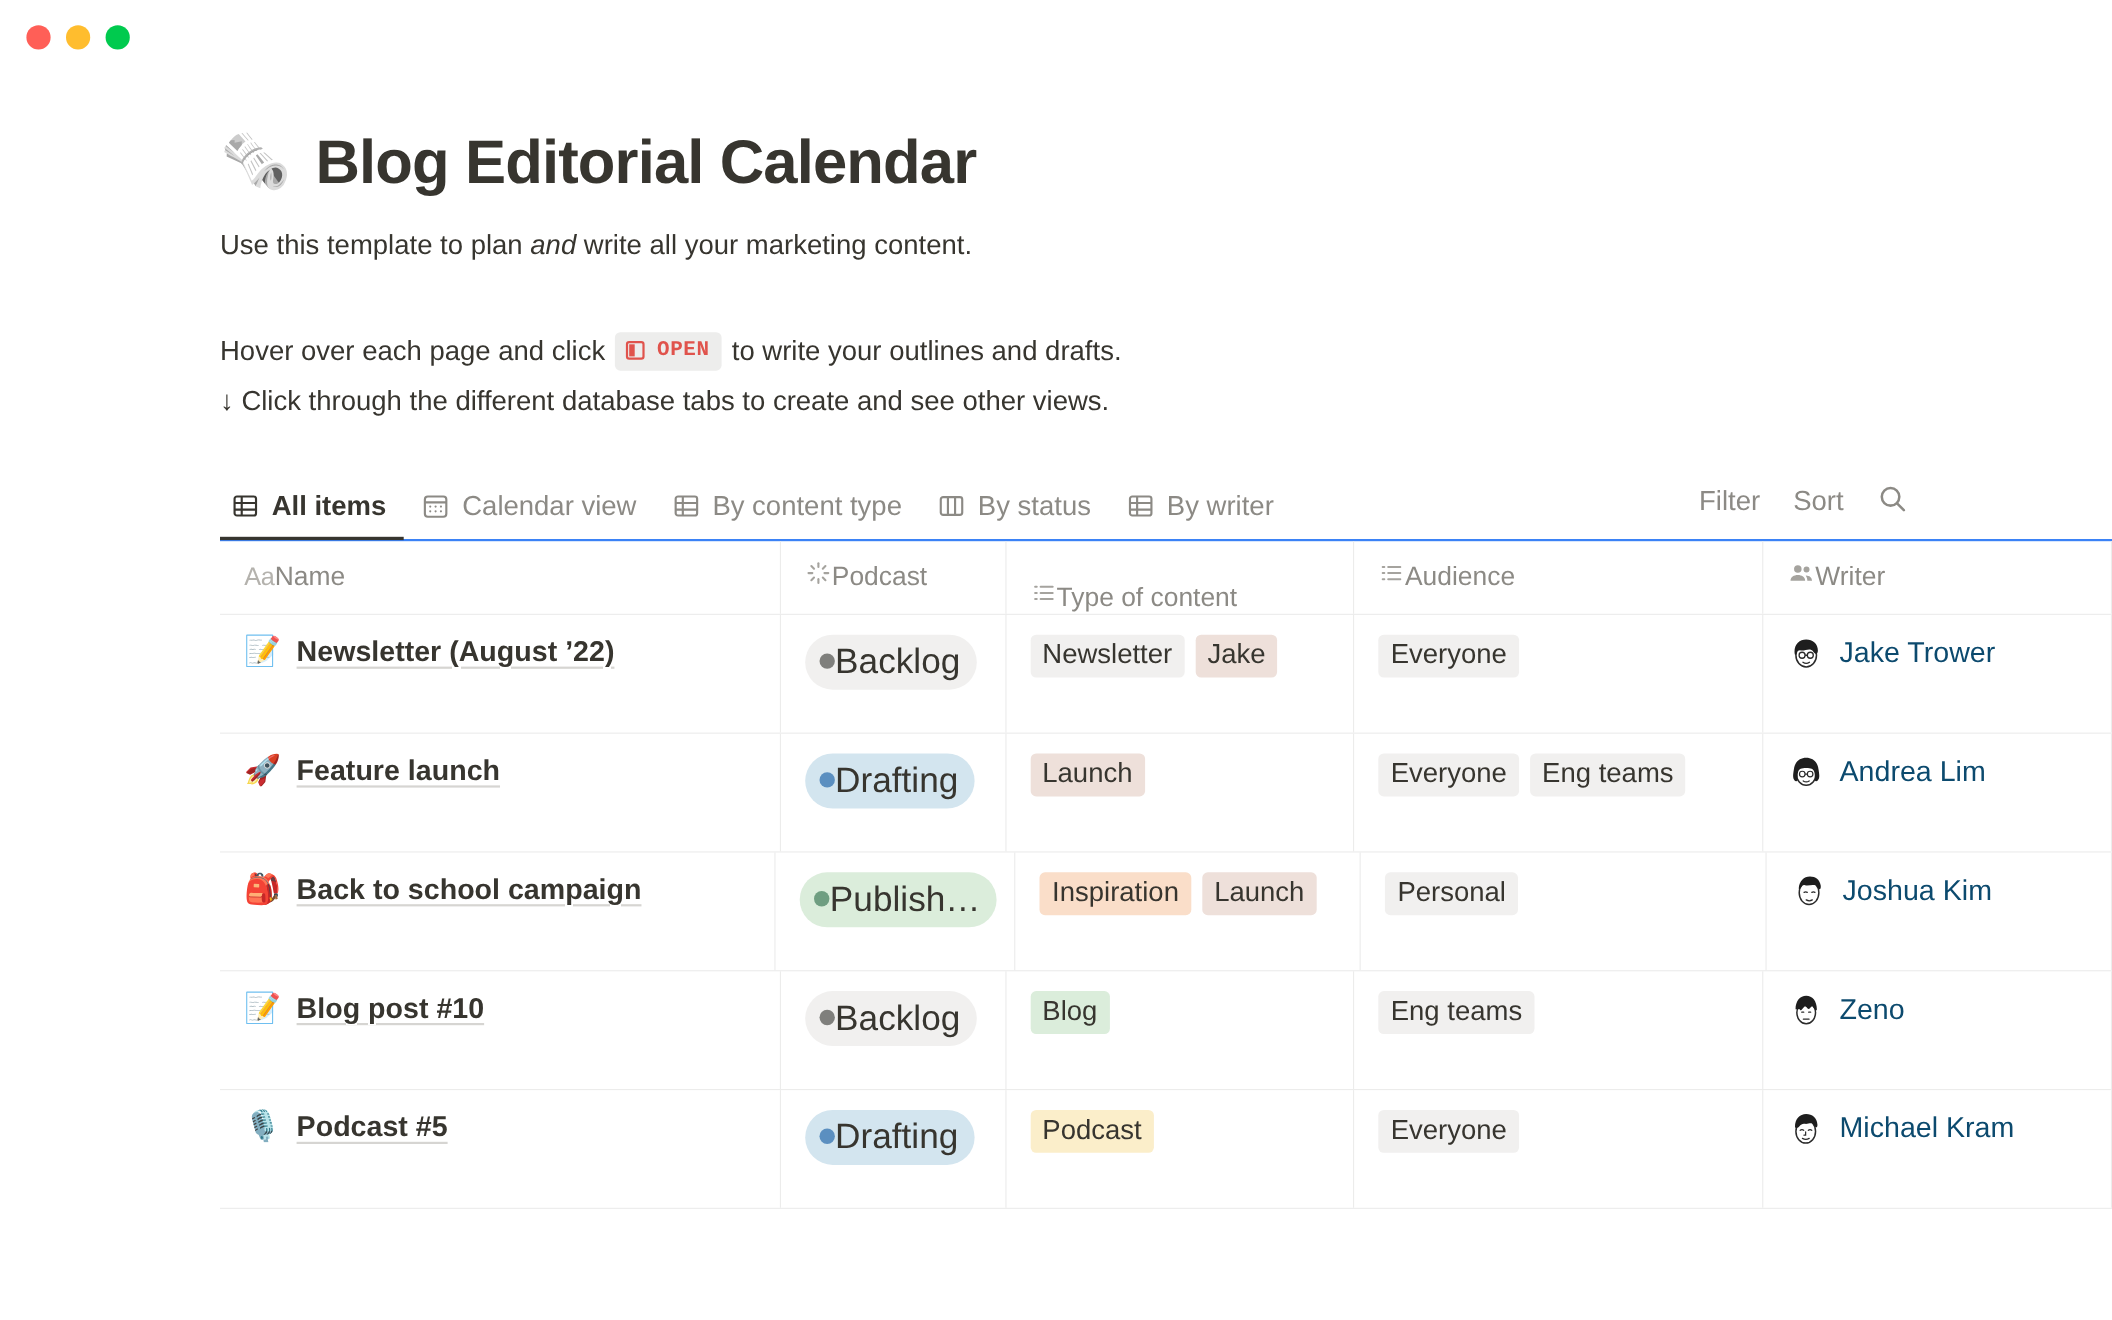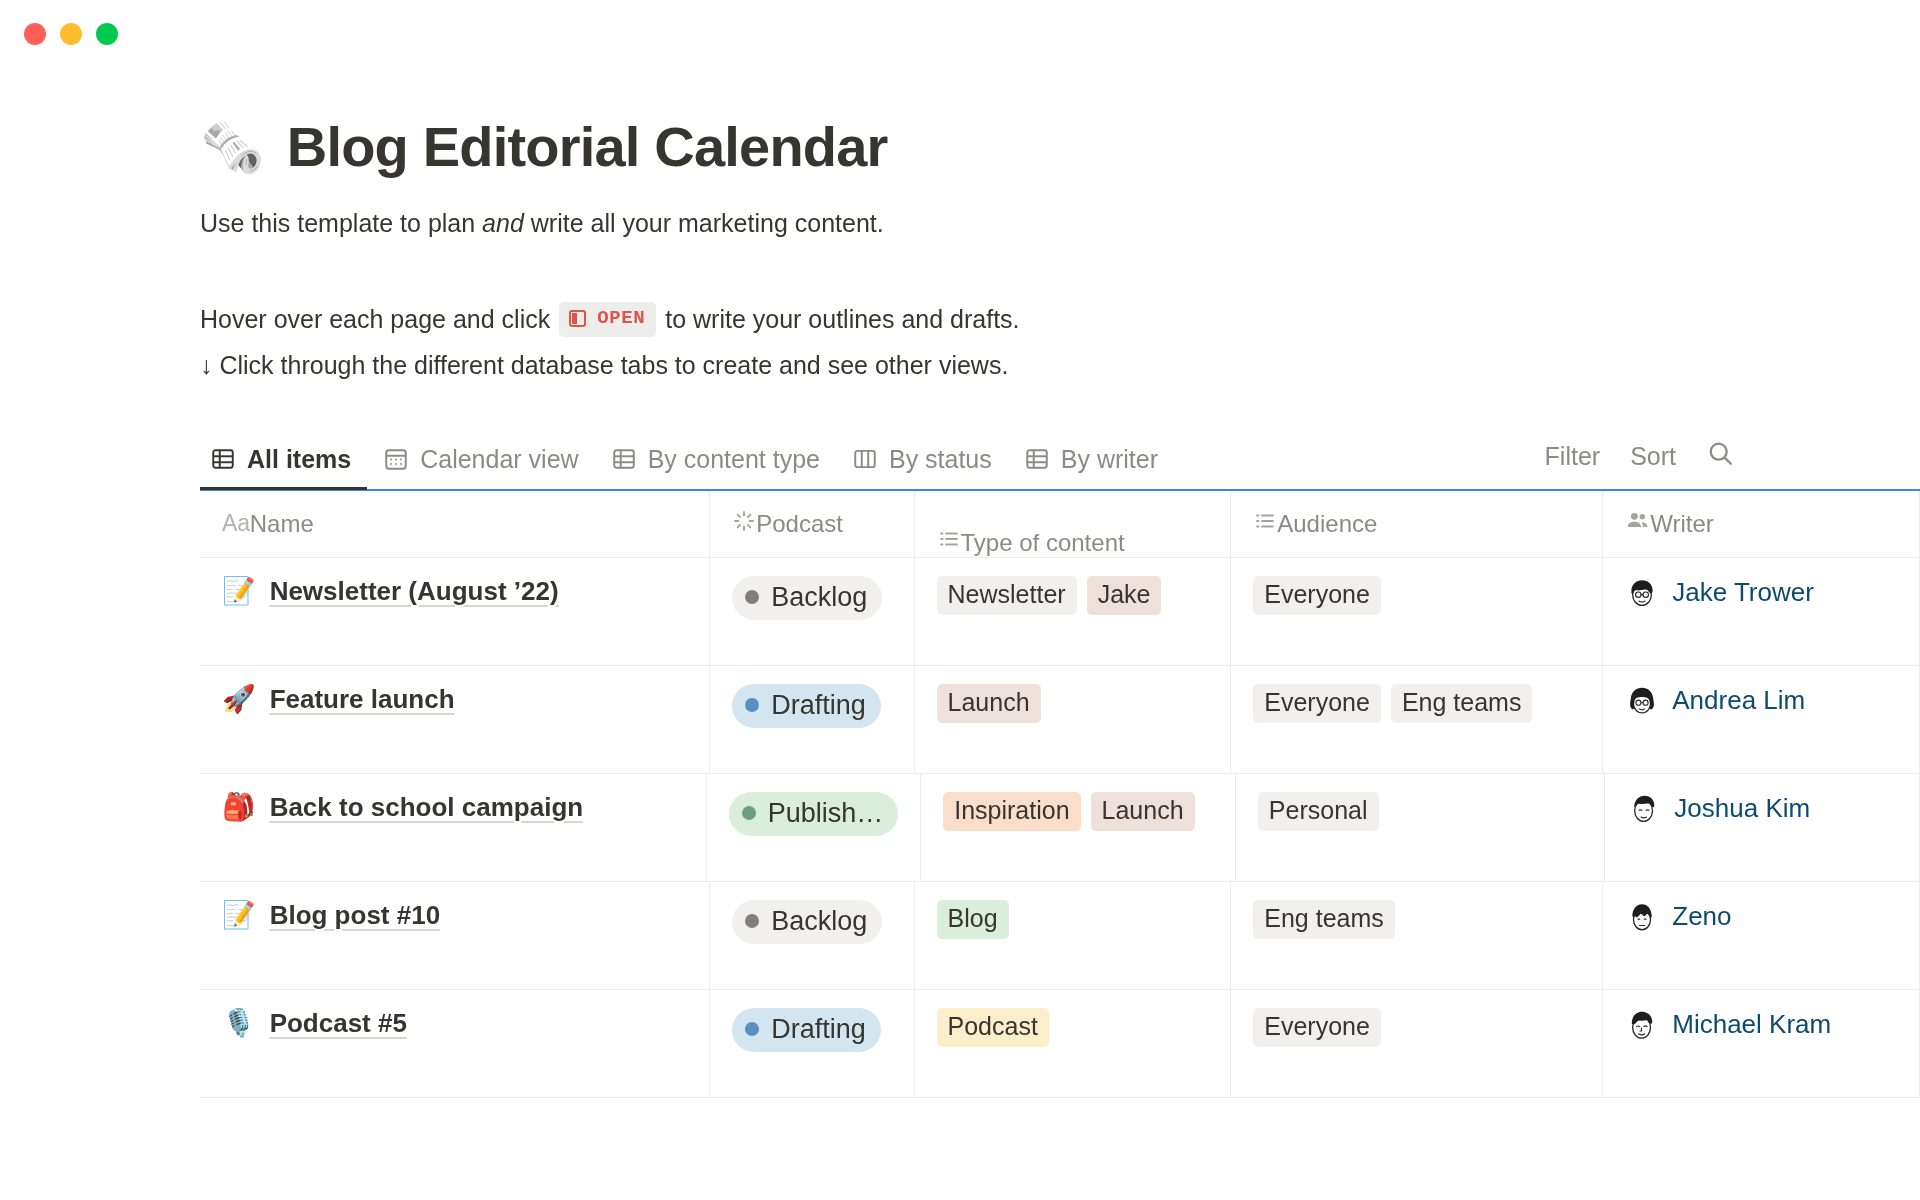--- a/index.html
+++ b/index.html
@@ -190,24 +190,24 @@
     text-decoration-color: #d6d5d2;
     text-underline-offset: 5px;
     text-decoration-thickness: 1.5px;
     cursor: pointer;
     white-space: nowrap;
   }
 
   .pill {
     display: inline-flex;
     align-items: center;
-    gap: 12px;
+    gap: 0;
     border-radius: 999px;
     padding: 6px 15px 7px 13px;
-    font-size: 27px;
+    font-size: 32px;
     color: #37352f;
     white-space: nowrap;
     text-align: center;
   }
   .pill .dotmark { width: 14px; height: 14px; border-radius: 50%; flex: 0 0 auto; }
 
   .tag {
     display: inline-flex;
     align-items: center;
     border-radius: 5px;

